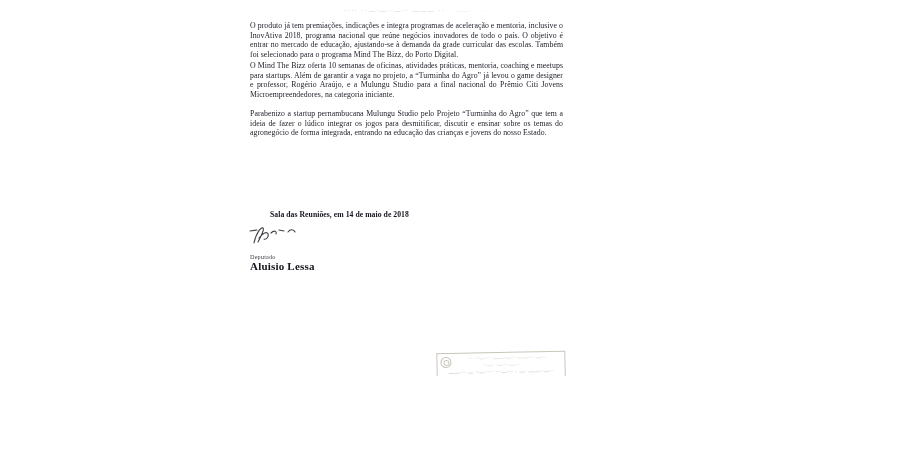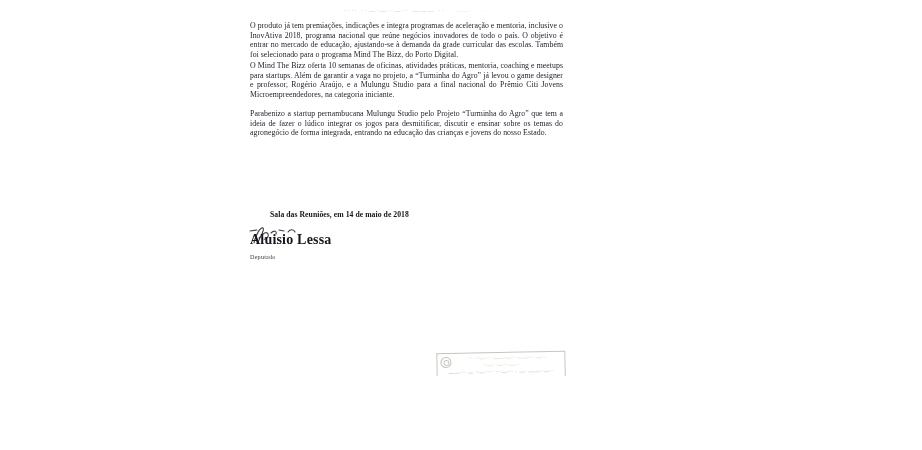--- a/index.html
+++ b/index.html
@@ -21,21 +21,21 @@
     color:#1c1c26;letter-spacing:.04px;filter:blur(.22px);
   }
   .p1{top:21px}.p2{top:61px}.p3{top:109px}.p4{top:167px}
   .date-line{
     position:absolute;left:250px;top:210px;font-size:7.7px;font-weight:bold;
     color:#15151e;letter-spacing:.05px;filter:blur(.2px);padding-left:20px;
   }
   
   .sig-scribble{position:absolute;left:248px;top:225px;}
   .sig-name{
-    position:absolute;left:250px;top:232px;font-size:14px;font-weight:bold;
+    position:absolute;left:250px;top:260px;font-size:11px;font-weight:bold;
     color:#15151e;letter-spacing:.2px;filter:blur(.25px);
   }
   .sig-title{
     position:absolute;left:250px;top:252.5px;font-size:6.2px;
     color:#3e3c46;letter-spacing:.2px;filter:blur(.3px);
   }
   
   .stamp{
     position:absolute;left:437px;top:352px;width:127px;height:74px;
     border:1px solid #c9c5ba;transform:rotate(-1.1deg);

